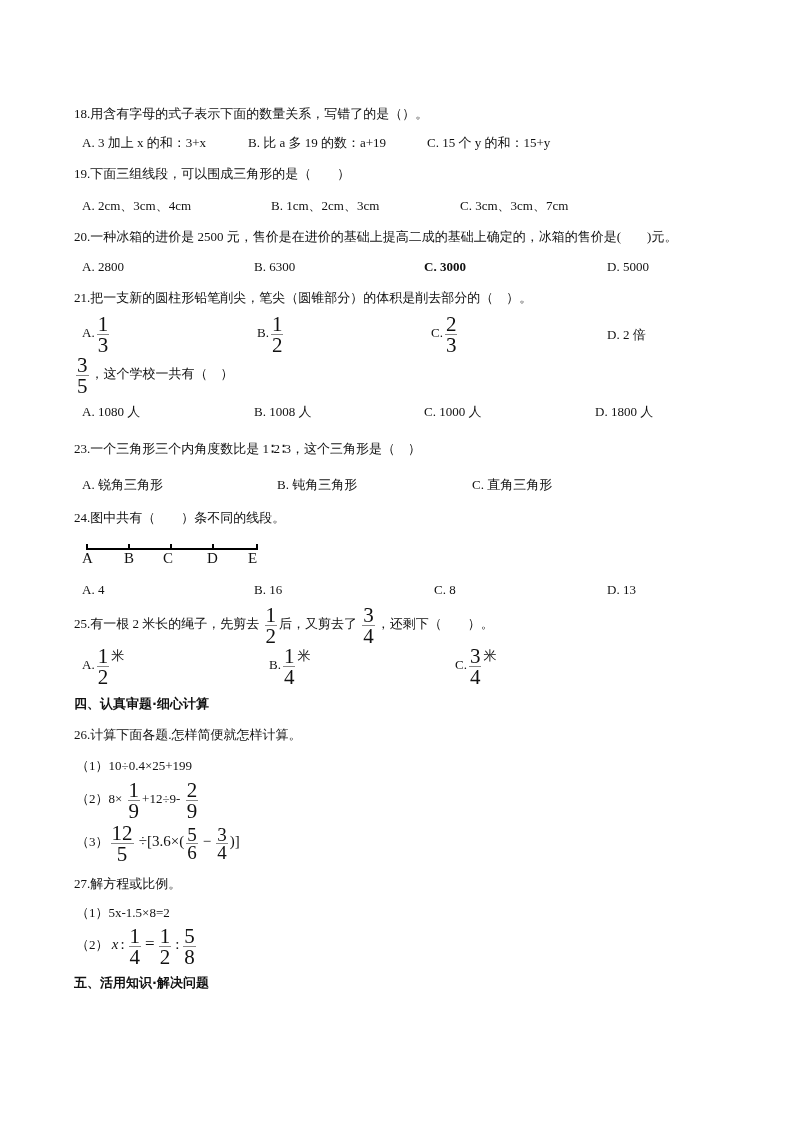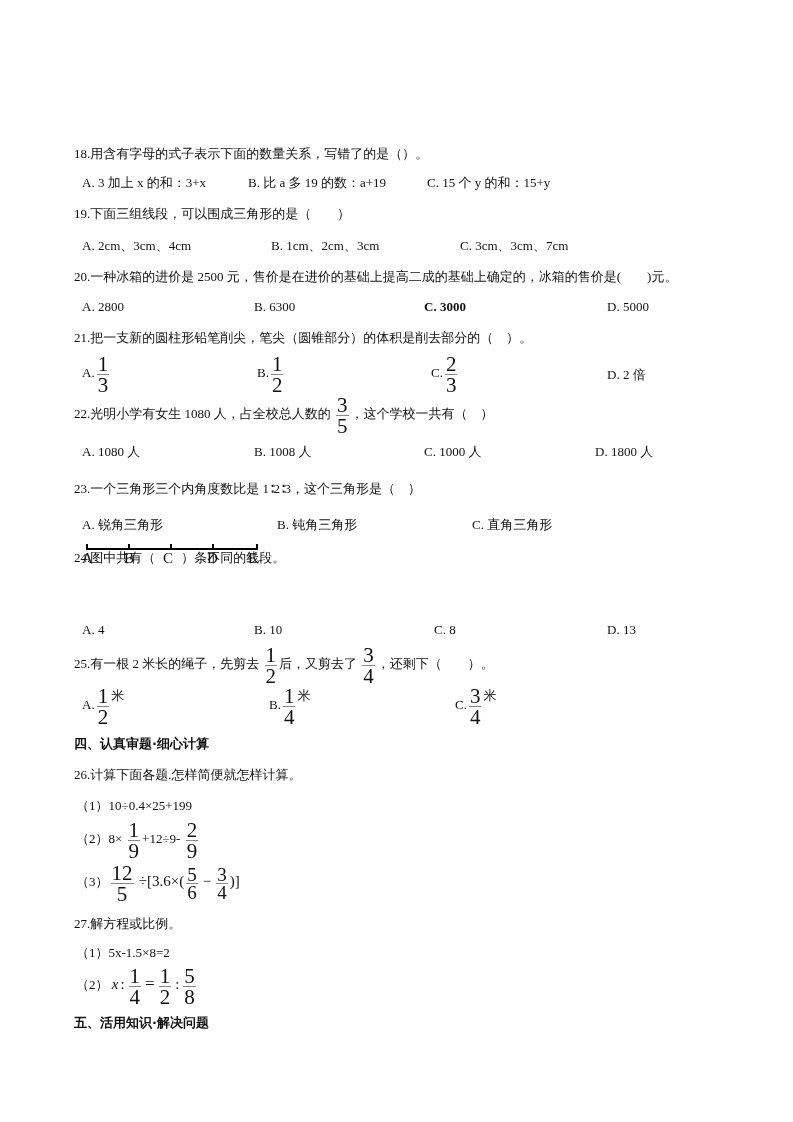--- a/index.html
+++ b/index.html
@@ -1,18 +1,18 @@
 <!DOCTYPE html>
 <html><head>
 <meta charset="utf-8">
 <style>
   html, body { margin: 0; padding: 0; background: #ffffff; }
   body { width: 793px; height: 1122px; position: relative; overflow: hidden;
          font-family: "Liberation Serif", "DejaVu Serif", serif; color: #111; font-size: 13px; }
-  .abs { position: absolute; white-space: nowrap; line-height: 1; margin-top: 40px; }
+  .abs { position: absolute; white-space: nowrap; line-height: 1; }
   .q { font-size: 13px; }
   .opt { font-size: 13px; }
   .hdr { font-size: 13px; font-weight: bold; font-family: "DejaVu Sans", "Liberation Sans", sans-serif; }
   .frac { display: inline-block; vertical-align: middle; text-align: center; font-size: 21px; line-height: 1; margin: 0 2px; }
   .frac .num { display: block; padding: 0 1px; border-bottom: 1px solid #888; line-height: 20px; }
   .frac .den { display: block; line-height: 20px; }
   .frac.sm { font-size: 19px; }
   .frac.sm .num, .frac.sm .den { line-height: 17px; }
   .unit { vertical-align: 9px; font-size: 13px; }
   .seg { position: absolute; }
@@ -48,21 +48,20 @@
   <span>B.</span><span class="frac"><span class="num">1</span><span class="den">2</span></span>
 </div>
 <div class="abs opt" style="left:431px;top:314px;">
   <span>C.</span><span class="frac"><span class="num">2</span><span class="den">3</span></span>
 </div>
 <div class="abs opt" style="left:607px;top:328px;">
   <span>D.</span> <span>2 倍</span>
 </div>
 
 <div class="abs q" style="left:74px;top:355px;">
-  <span>22.光明小学有女生 1080 人，占全校总人数的</span>
   <span class="frac"><span class="num">3</span><span class="den">5</span></span><span>，这个学校一共有（　）</span>
 </div>
 <div class="abs opt" style="left:82px;top:405px;">A. 1080 人</div>
 <div class="abs opt" style="left:254px;top:405px;">B. 1008 人</div>
 <div class="abs opt" style="left:424px;top:405px;">C. 1000 人</div>
 <div class="abs opt" style="left:595px;top:405px;">D. 1800 人</div>
 
 <div class="abs q" style="left:74px;top:442px;">23.一个三角形三个内角度数比是 1∶2∶3，这个三角形是（　）</div>
 <div class="abs opt" style="left:82px;top:478px;">A. 锐角三角形</div>
 <div class="abs opt" style="left:277px;top:478px;">B. 钝角三角形</div>
@@ -76,21 +75,21 @@
   <div class="tick" style="left:84px;"></div>
   <div class="tick" style="left:126px;"></div>
   <div class="tick" style="left:170px;"></div>
   <span class="lbl" style="left:-4px;">A</span>
   <span class="lbl" style="left:38px;">B</span>
   <span class="lbl" style="left:77px;">C</span>
   <span class="lbl" style="left:121px;">D</span>
   <span class="lbl" style="left:162px;">E</span>
 </div>
 <div class="abs opt" style="left:82px;top:583px;">A. 4</div>
-<div class="abs opt" style="left:254px;top:583px;">B. 10</div>
+<div class="abs opt" style="left:254px;top:583px;">B. 16</div>
 <div class="abs opt" style="left:434px;top:583px;">C. 8</div>
 <div class="abs opt" style="left:607px;top:583px;">D. 13</div>
 
 <div class="abs q" style="left:74px;top:605px;">
   <span>25.有一根 2 米长的绳子，先剪去</span>
   <span class="frac"><span class="num">1</span><span class="den">2</span></span><span>后，又剪去了</span>
   <span class="frac"><span class="num">3</span><span class="den">4</span></span><span>，还剩下（　　）。</span>
 </div>
 <div class="abs opt" style="left:82px;top:646px;">
   <span>A.</span><span class="frac"><span class="num">1</span><span class="den">2</span></span><span class="unit">米</span>

